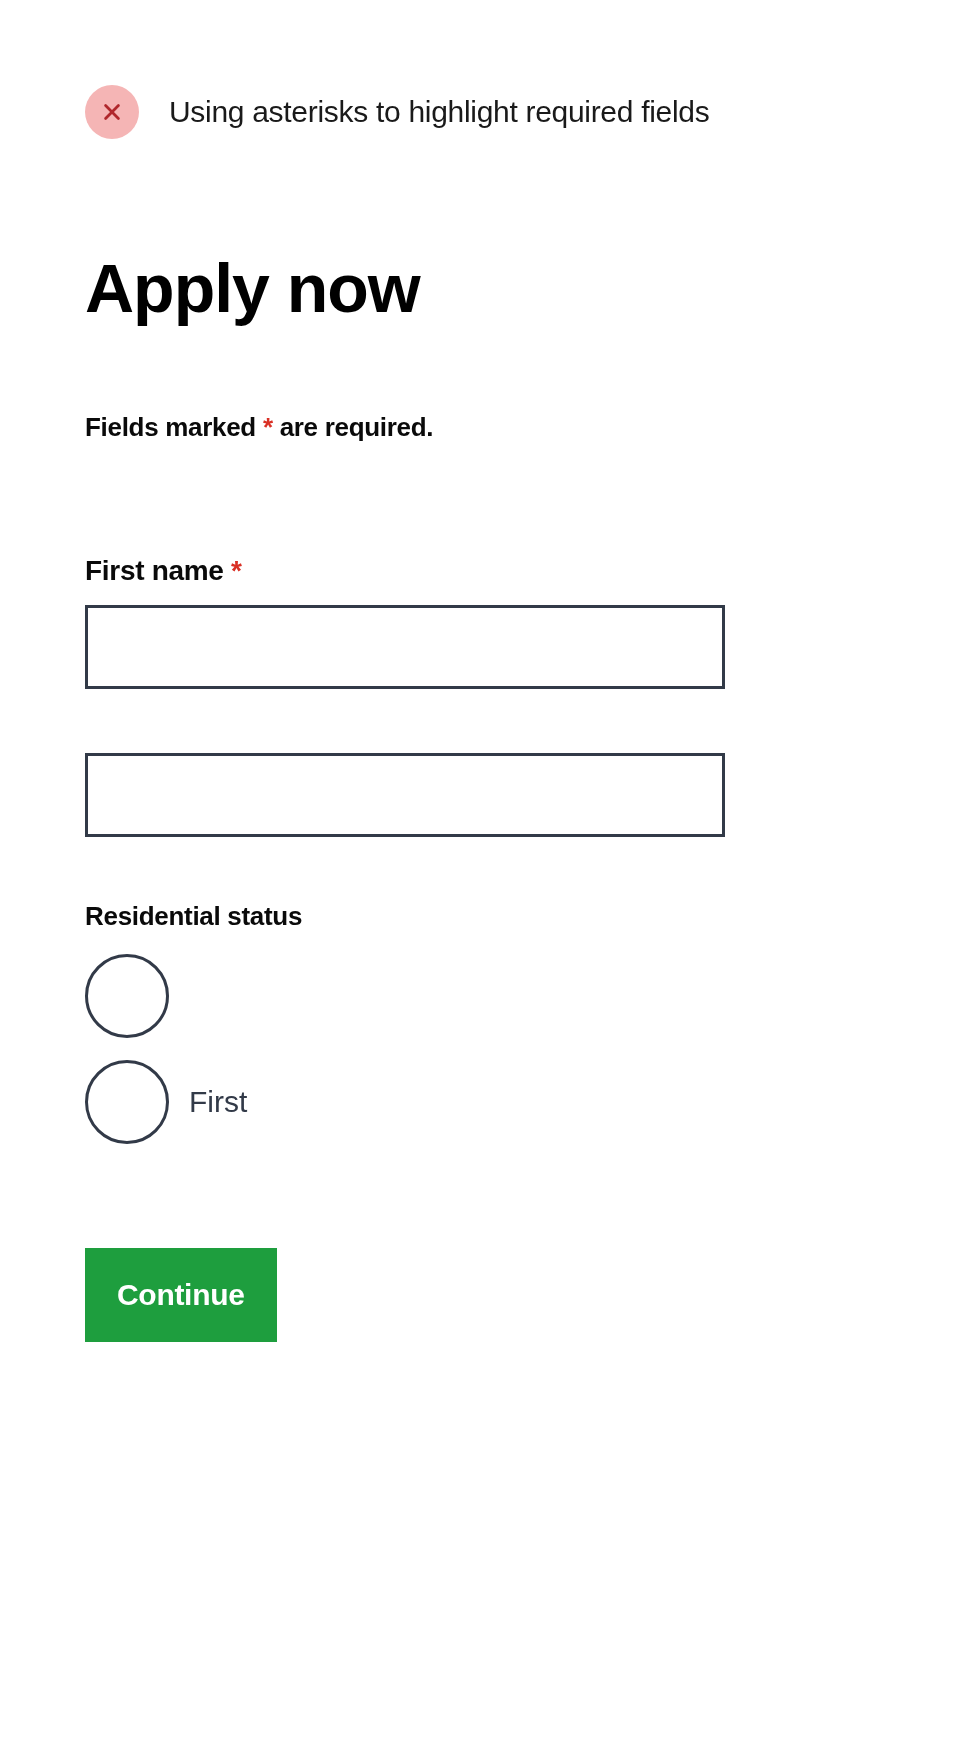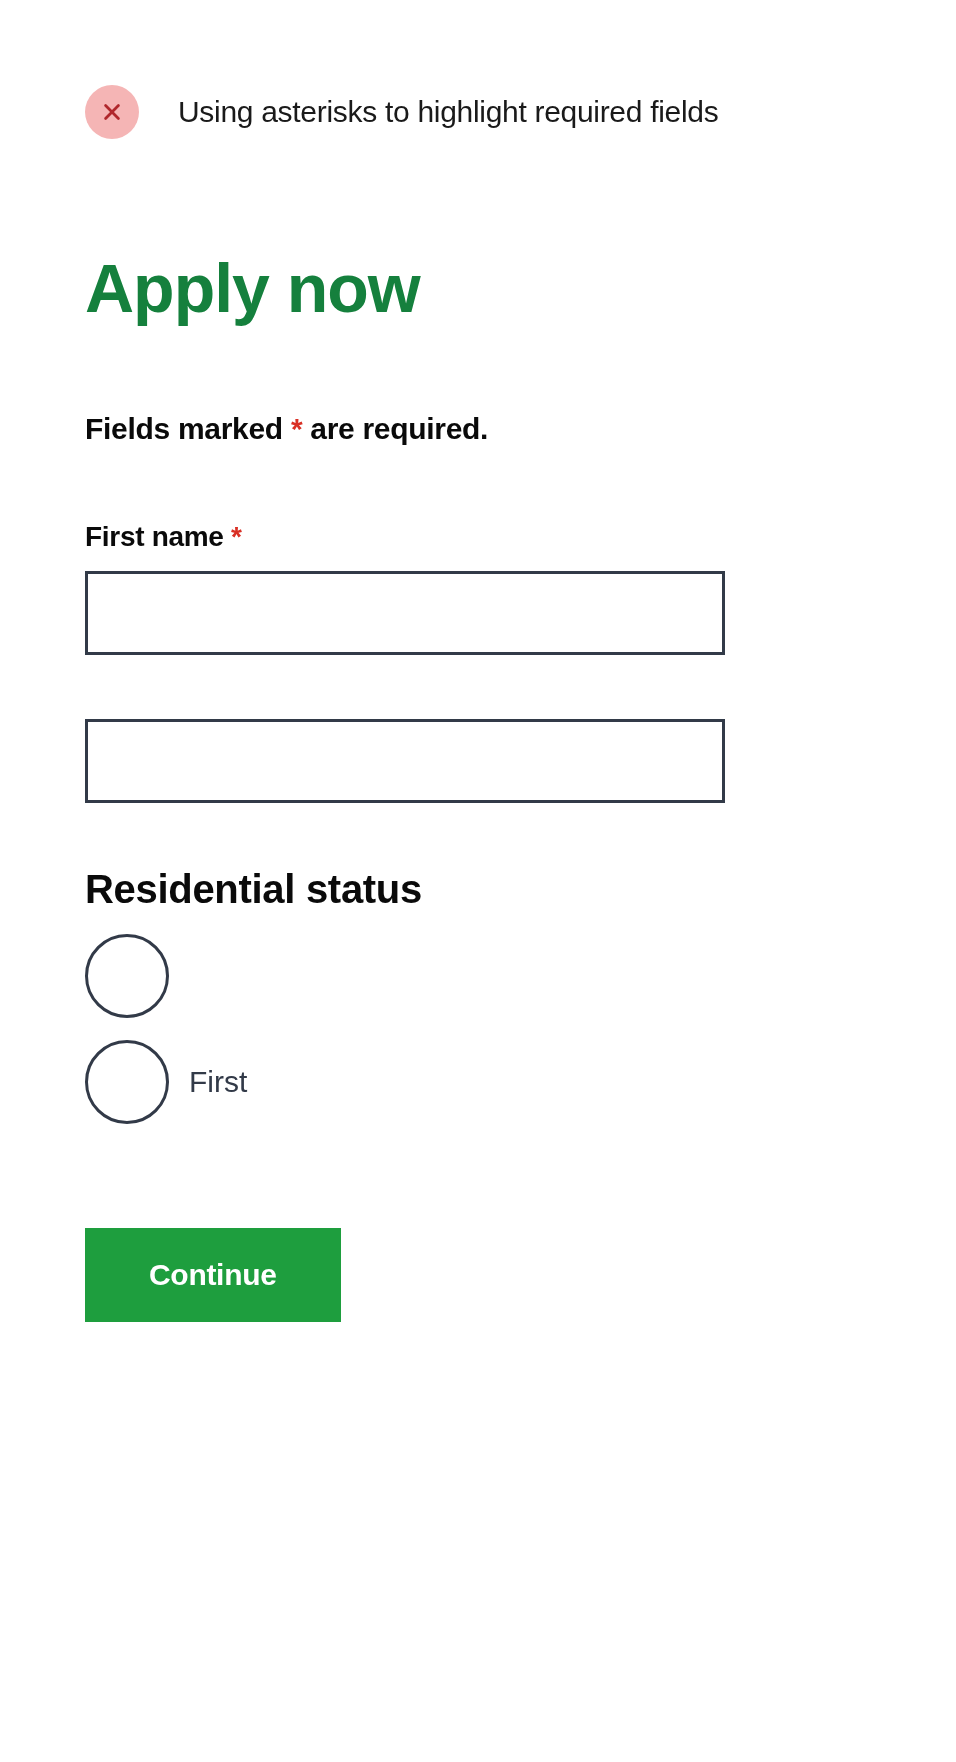--- a/index.html
+++ b/index.html
@@ -9,21 +9,21 @@
     }
     body {
       font-family: -apple-system, BlinkMacSystemFont, "Segoe UI", Helvetica, Arial, sans-serif;
       background: #ffffff;
       padding: 85px;
       width: 956px;
     }
     .annotation {
       display: flex;
       align-items: center;
-      gap: 39px;
+      gap: 30px;
       margin-bottom: 110px;
     }
     .annotation-badge {
       width: 54px;
       height: 54px;
       border-radius: 50%;
       background: #f5b5b5;
       display: flex;
       align-items: center;
       justify-content: center;
@@ -34,29 +34,29 @@
       height: 22px;
     }
     .annotation-text {
       font-size: 30px;
       color: #1a1a1a;
       letter-spacing: -0.3px;
     }
     .page-title {
       font-size: 68px;
       font-weight: 800;
-      color: #15803d;
+      color: #000000;
       letter-spacing: -1px;
       margin-bottom: 85px;
     }
     .required-note {
-      font-size: 30px;
+      font-size: 26px;
       font-weight: 700;
       color: #0a0a0a;
-      margin-bottom: 75px;
+      margin-bottom: 112px;
       letter-spacing: -0.3px;
     }
     .asterisk {
       color: #d93025;
     }
     .form-group {
       margin-bottom: 64px;
     }
     .field-label {
       display: block;
@@ -68,21 +68,21 @@
     }
     .text-input {
       width: 640px;
       height: 84px;
       border: 3px solid #323a48;
       background: #ffffff;
       font-size: 26px;
       padding: 0 16px;
     }
     .fieldset-label {
-      font-size: 40px;
+      font-size: 26px;
       font-weight: 700;
       color: #0a0a0a;
       margin-bottom: 22px;
       letter-spacing: -0.3px;
     }
     .radio-group {
       display: flex;
       flex-direction: column;
       gap: 22px;
     }
@@ -104,21 +104,21 @@
       font-size: 30px;
       color: #323a48;
       cursor: pointer;
     }
     .continue-btn {
       display: inline-block;
       background: #1e9e3e;
       color: #ffffff;
       font-size: 30px;
       font-weight: 700;
-      padding: 30px 64px;
+      padding: 30px 32px;
       border: none;
       cursor: pointer;
       margin-top: 40px;
       letter-spacing: -0.3px;
     }
   </style>
 </head>
 <body>
 
 

